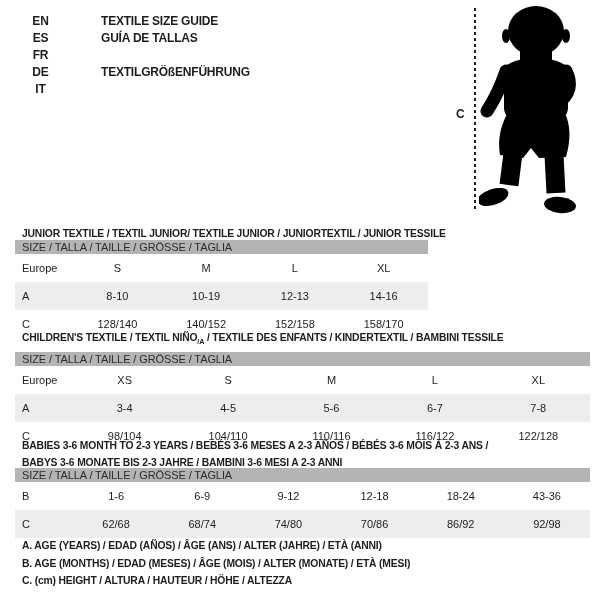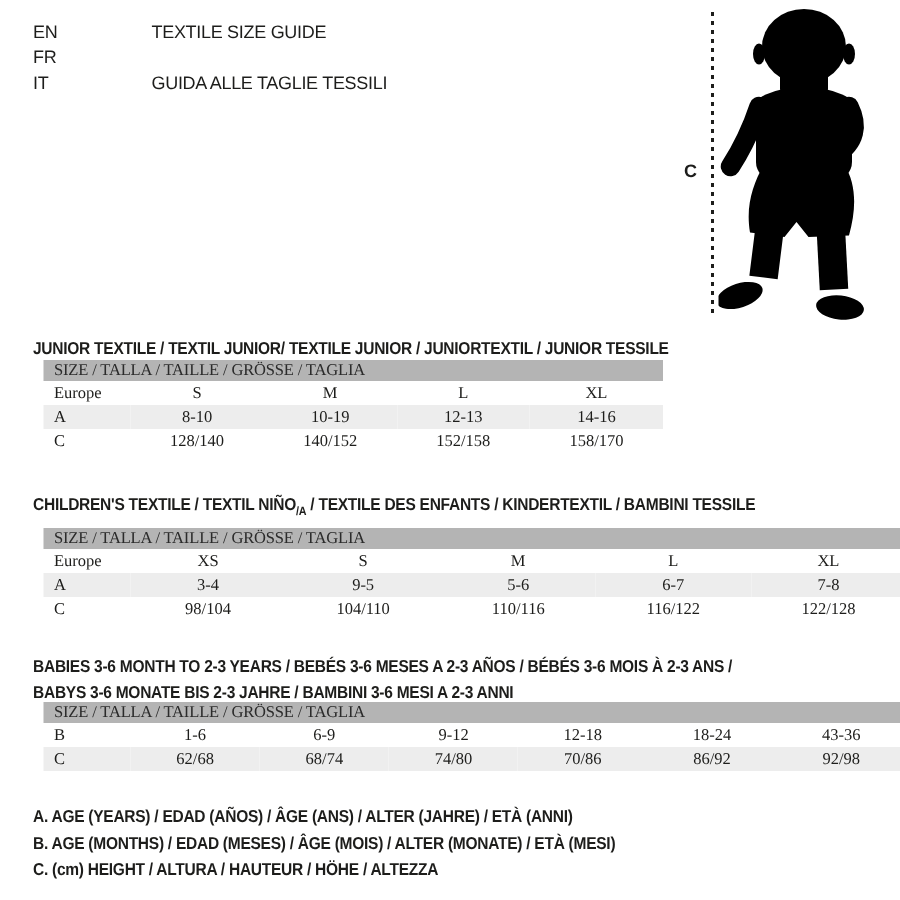--- a/index.html
+++ b/index.html
@@ -3,46 +3,46 @@
 <meta charset="utf-8">
 <style>
   html,body{margin:0;padding:0;background:#fff;}
   .stage{
     position:relative;width:600px;height:600px;background:#ffffff;
     font-family:"Liberation Sans",sans-serif;color:var(--text,#1d1d1b);
     overflow:hidden;
   }
   
   .lang-block{position:absolute;top:13px;left:22px;}
-  .lang-row{display:flex;line-height:17px;font-size:12px;font-weight:normal;letter-spacing:-0.2px;}
+  .lang-row{display:flex;line-height:17px;font-size:12px;font-weight:bold;letter-spacing:-0.2px;text-align:center;}
   .lang-code{width:37px;flex:0 0 37px;}
   .lang-title{white-space:nowrap;margin-left:42px;}
   
   .measure-line{
     position:absolute;left:474px;top:8px;width:2px;height:203px;
     background:repeating-linear-gradient(to bottom,var(--text,#1d1d1b) 0 3px,transparent 3px 6px);
   }
   .measure-label{position:absolute;left:456px;top:107px;font-size:12px;font-weight:bold;}
   .silhouette{position:absolute;left:479px;top:5px;width:112px;height:210px;}
   
   .section-title{
     position:absolute;left:22px;font-size:11.5px;font-weight:bold;letter-spacing:-0.2px;
     white-space:nowrap;transform:scaleX(0.9);transform-origin:left top;line-height:17px;
   }
   .section-title sub{font-size:8px;}
   
   .size-table{
-    position:absolute;left:29px;border-collapse:collapse;table-layout:fixed;
-    font-size:11px;color:var(--text,#1d1d1b);font-family:Liberation Serif, serif;
+    position:absolute;left:15px;border-collapse:collapse;table-layout:fixed;
+    font-size:11px;color:var(--text,#1d1d1b);
   }
   .size-table th{
     background:var(--header-bar,#b4b4b4);font-weight:normal;text-align:left;
     padding:0 0 0 7px;height:14px;font-size:11px;color:#2b2b2b;letter-spacing:-0.1px;
   }
-  .size-table td{height:16px;padding:0;text-align:center;vertical-align:middle;}
+  .size-table td{height:28px;padding:0;text-align:center;vertical-align:middle;}
   .size-table td.row-label{text-align:left;padding-left:7px;}
   .size-table tr.shaded td{background:var(--row-shaded,#ededed);}
   .t-junior{top:240px;width:413px;}
   .t-children{top:352px;width:575px;}
   .t-babies{top:468px;width:575px;}
   col.label-col{width:58px;}
   
   .footnotes{
     position:absolute;left:22px;top:537px;font-size:11.5px;font-weight:bold;
     letter-spacing:-0.2px;line-height:17.5px;transform:scaleX(0.9);transform-origin:left top;
@@ -53,25 +53,32 @@
 <body>
 
 <div class="stage">
 
   <header class="lang-block">
     <div class="lang-row">
       <span class="lang-code">EN</span>
       <span class="lang-title">TEXTILE SIZE GUIDE</span>
     </div>
     <div class="lang-row">
+      <span class="lang-code">ES</span>
+      <span class="lang-title">GUÍA DE TALLAS</span>
+    </div>
+    <div class="lang-row">
       <span class="lang-code">FR</span>
     </div>
     <div class="lang-row">
+      <span class="lang-code">DE</span>
+      <span class="lang-title">TEXTILGRÖßENFÜHRUNG</span>
+    </div>
+    <div class="lang-row">
       <span class="lang-code">IT</span>
-      <span class="lang-title">GUIDA ALLE TAGLIE TESSILI</span>
     </div>
   </header>
 
   <div class="measure-line"></div>
   <span class="measure-label">C</span>
   <svg class="silhouette" viewBox="0 0 112 210" aria-hidden="true">
     <g fill="#000000" stroke="#000000">
       <ellipse cx="57" cy="26" rx="28" ry="25" stroke="none"></ellipse>
       <ellipse cx="27" cy="31" rx="4" ry="7" stroke="none"></ellipse>
       <ellipse cx="87" cy="31" rx="4" ry="7" stroke="none"></ellipse>
@@ -147,21 +154,21 @@
         <td class="row-label">Europe</td>
         <td>XS</td>
         <td>S</td>
         <td>M</td>
         <td>L</td>
         <td>XL</td>
       </tr>
       <tr class="shaded">
         <td class="row-label">A</td>
         <td>3-4</td>
-        <td>9-5</td>
+        <td>4-5</td>
         <td>5-6</td>
         <td>6-7</td>
         <td>7-8</td>
       </tr>
       <tr>
         <td class="row-label">C</td>
         <td>98/104</td>
         <td>104/110</td>
         <td>110/116</td>
         <td>116/122</td>

